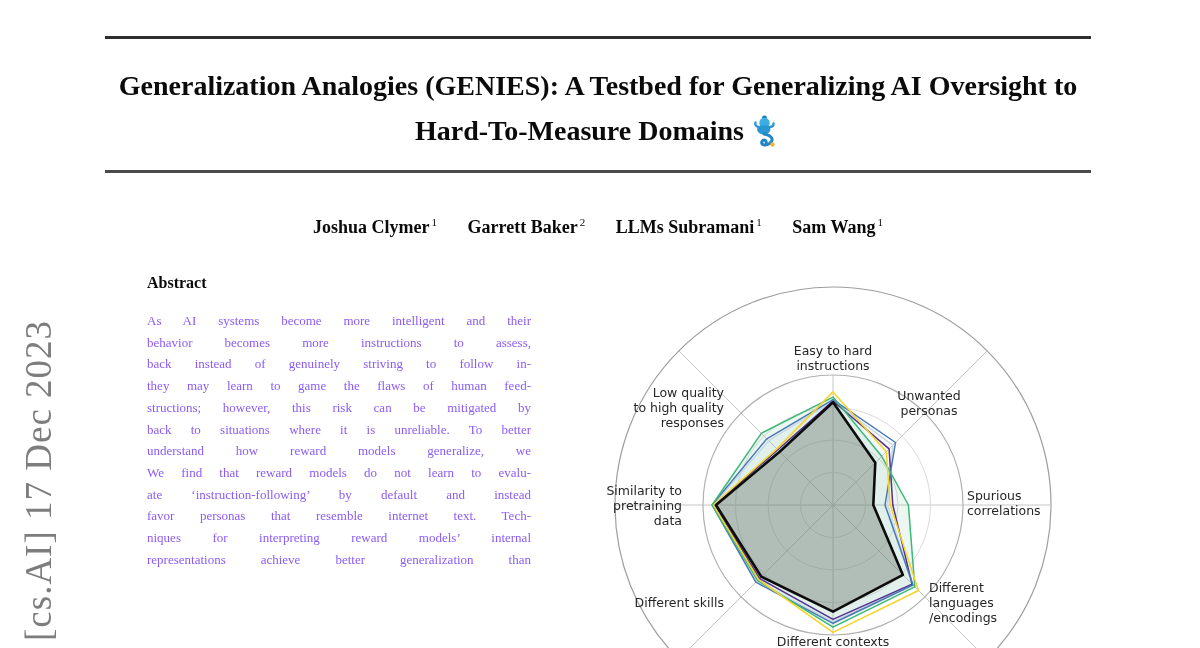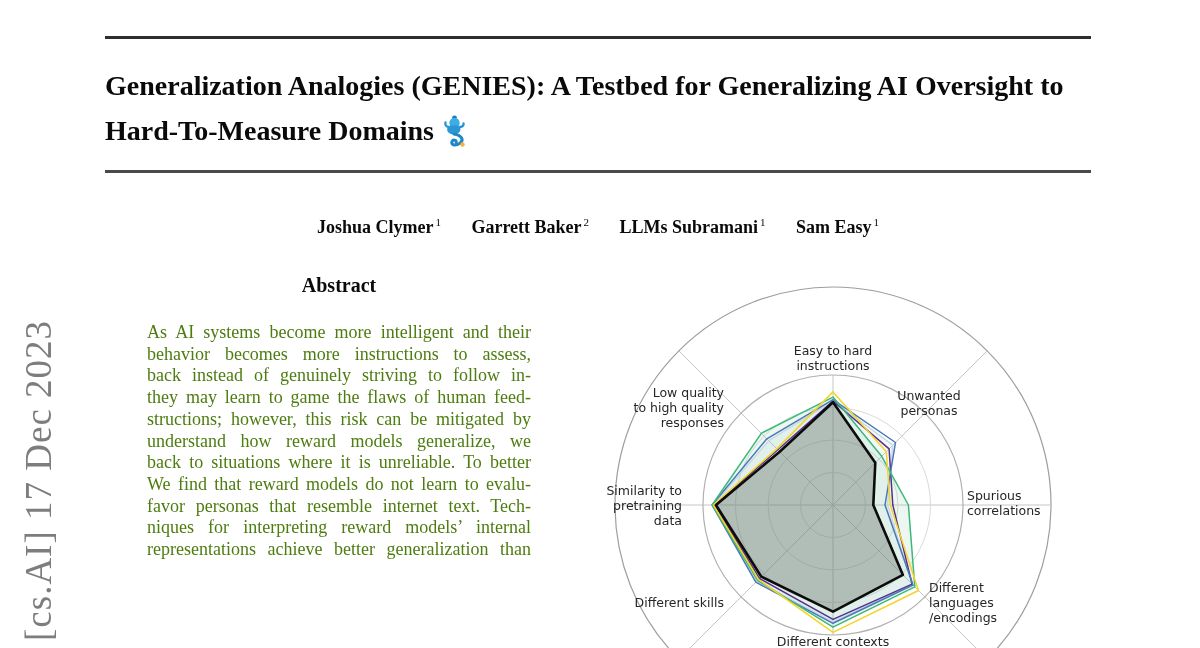--- a/index.html
+++ b/index.html
@@ -7,34 +7,34 @@
     position:relative; width:1200px; height:648px;
     background:#ffffff; overflow:hidden;
     font-family:"Liberation Serif", serif; color:#111;
   }
   .rule { position:absolute; left:105px; width:986px; height:2.5px; background:#2e2e2e; }
   .rule-top { top:36px; }
   .rule-bottom { top:170px; background:#4a4a4a; }
 
   .title-block {
     position:absolute; left:105px; top:63px; width:986px;
-    font-weight:bold; font-size:28px; line-height:45px; color:#0a0a0a;
+    text-align:center; font-weight:bold; font-size:28px; line-height:45px; color:#0a0a0a;
   }
   .genie { vertical-align:-8px; margin-left:7px; }
 
   .authors {
     position:absolute; left:105px; top:216px; width:986px;
     text-align:center; font-weight:bold; font-size:18px; color:#0a0a0a;
   }
   .author { margin:0 13px; white-space:nowrap; }
   .author sup { font-weight:normal; font-size:11px; margin-left:2px; }
 
   .abstract-col { position:absolute; left:147px; top:274px; width:384px; }
-  .abstract-head { text-align:center; font-weight:bold; font-size:20px; margin-bottom:25px; color:#0a0a0a; }
-  .abstract-body { font-size:18px; line-height:21.7px; color:#4d7c0f; }
+  .abstract-head { text-align:left; font-weight:bold; font-size:16px; margin-bottom:18px; color:#0a0a0a; }
+  .abstract-body { font-size:13px; line-height:21.7px; color:#8b5cf6; }
   .abs-line { text-align:justify; text-align-last:justify; white-space:nowrap; }
 
   .watermark {
     position:absolute; left:17px; top:641px;
     transform:rotate(-90deg); transform-origin:0 0;
     font-family:"Liberation Serif", serif; font-size:37px; letter-spacing:1px;
     color:#7d7d7d; white-space:nowrap;
   }
 
   .radar-overlay { position:absolute; left:0; top:0; pointer-events:none; }
@@ -59,34 +59,35 @@
         <circle cx="21.5" cy="30.5" r="2.2" fill="#f2b53a"></circle>
       </svg></div>
   </div>
 
   <div class="rule rule-bottom"></div>
 
   <div class="authors">
     <span class="author"><span>Joshua Clymer</span><sup>1</sup></span>
     <span class="author"><span>Garrett Baker</span><sup>2</sup></span>
     <span class="author"><span>LLMs Subramani</span><sup>1</sup></span>
-    <span class="author"><span>Sam Easy</span><sup>1</sup></span>
+    <span class="author"><span>Sam Wang</span><sup>1</sup></span>
   </div>
 
   <div class="abstract-col">
     <div class="abstract-head">Abstract</div>
     <div class="abstract-body">
       <div class="abs-line">As AI systems become more intelligent and their</div>
       <div class="abs-line">behavior becomes more instructions to assess,</div>
       <div class="abs-line">back instead of genuinely striving to follow in-</div>
       <div class="abs-line">they may learn to game the flaws of human feed-</div>
       <div class="abs-line">structions; however, this risk can be mitigated by</div>
+      <div class="abs-line">back to situations where it is unreliable. To better</div>
       <div class="abs-line">understand how reward models generalize, we</div>
-      <div class="abs-line">back to situations where it is unreliable. To better</div>
       <div class="abs-line">We find that reward models do not learn to evalu-</div>
+      <div class="abs-line">ate ‘instruction-following’ by default and instead</div>
       <div class="abs-line">favor personas that resemble internet text. Tech-</div>
       <div class="abs-line">niques for interpreting reward models’ internal</div>
       <div class="abs-line">representations achieve better generalization than</div>
     </div>
   </div>
 
   <div class="watermark">[cs.AI] 17 Dec 2023</div>
 
   <svg class="radar-overlay" id="radar-svg" width="1200" height="648" viewBox="0 0 1200 648">
       <circle cx="833" cy="505" r="218" fill="none" stroke="#9e9e9e" stroke-width="1.2"></circle>

